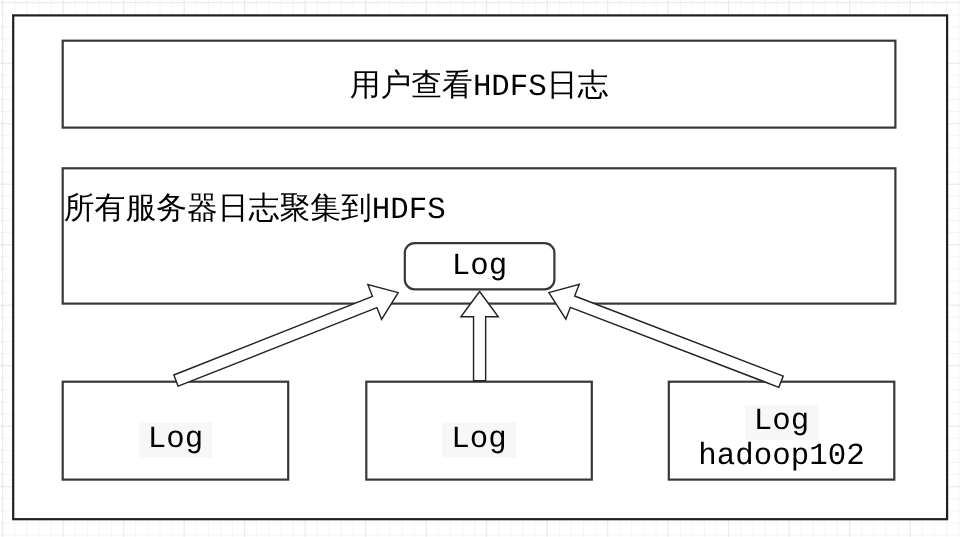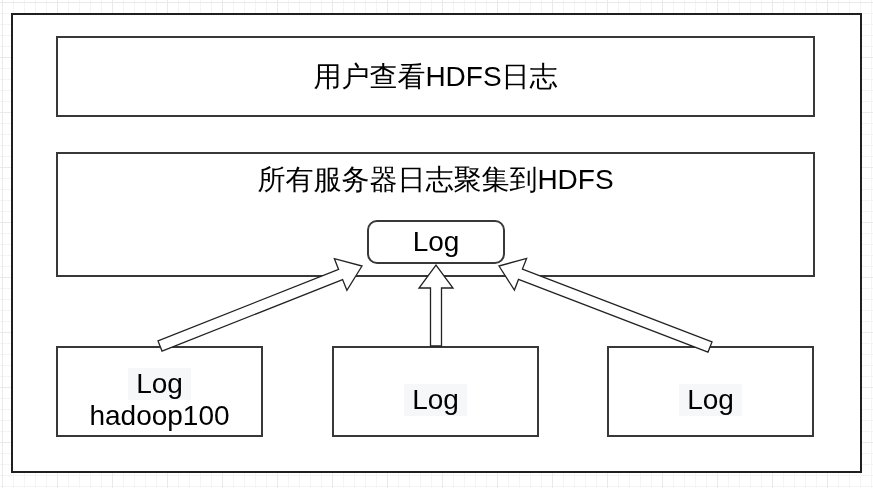--- a/index.html
+++ b/index.html
@@ -35,33 +35,33 @@
     background: #ffffff;
   }
   .outer-frame {
     left: 11px; top: 13px;
     width: 851px; height: 460px;
     border: 2px solid #1f1f1f;
   }
   .box {
     border: 2px solid #383838;
     font-size: 28px;
-    text-align: center;
+    font-family: Liberation Mono, monospace;
   }
   .top-box {
     left: 56px; top: 36px;
     width: 759px; height: 81px;
     display: flex;
     align-items: center;
     justify-content: center;
   }
   .middle-box {
     left: 56px; top: 152px;
     width: 759px; height: 125px;
-    padding-top: 8px;
+    padding-top: 20px;
     line-height: 36px;
   }
   .log-box {
     left: 367px; top: 220px;
     width: 138px; height: 44px;
     border-radius: 10px;
     display: flex;
     align-items: center;
     justify-content: center;
     z-index: 3;
@@ -105,29 +105,29 @@
   <div class="shape box middle-box">
     <span>所有服务器日志聚集到HDFS</span>
   </div>
 
   <div class="shape box log-box">
     <span>Log</span>
   </div>
 
   <div class="shape box server-box" id="s1">
     <span class="log-line">Log</span>
-    <span>hadoop100</span>
   </div>
 
   <div class="shape box server-box" id="s2">
     <span class="log-line">Log</span>
   </div>
 
   <div class="shape box server-box" id="s3">
     <span class="log-line">Log</span>
+    <span>hadoop102</span>
   </div>
 
   <svg class="arrow-layer" id="arrow-layer" viewBox="0 0 873 488" xmlns="http://www.w3.org/2000/svg">
       <polygon points="162,351.1 342.6,279.6 346.9,290.3 362,266 334.4,258.7 338.6,269.4 158,340.9" fill="#ffffff" stroke="#222222" stroke-width="1.3"></polygon>
       <polygon points="441.5,346 441.5,288 453,288 436,265 419,288 430.5,288 430.5,346" fill="#ffffff" stroke="#222222" stroke-width="1.3"></polygon>
       <polygon points="712,341.9 522.4,269.1 526.6,258.4 499,266 514.4,290.1 518.5,279.4 708,352.1" fill="#ffffff" stroke="#222222" stroke-width="1.3"></polygon>
     </svg>
 
 </div>
 

